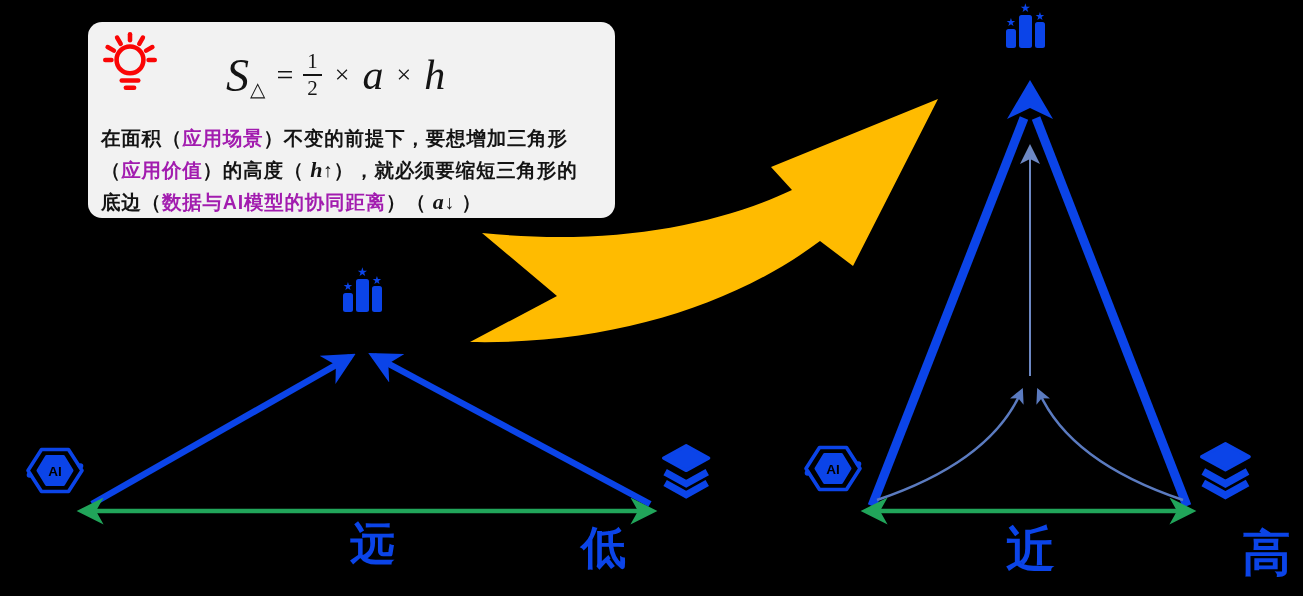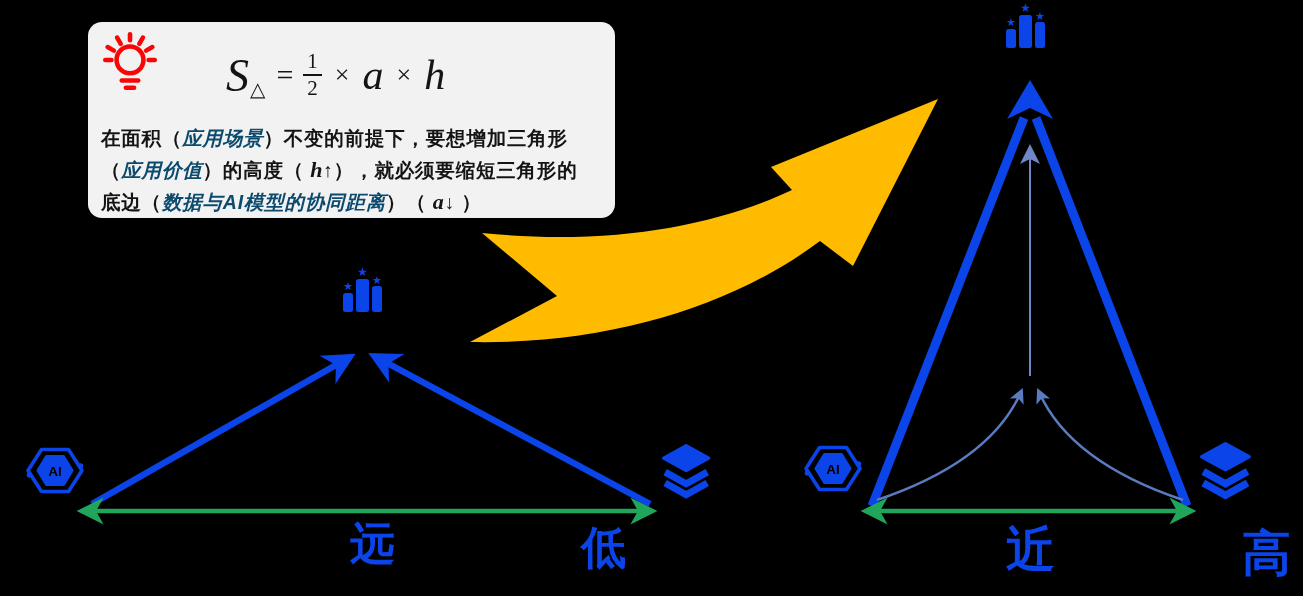--- a/index.html
+++ b/index.html
@@ -17,21 +17,21 @@
   .f-sub{font-size:20px;position:relative;top:14px;margin-left:1px;margin-right:9px;}
   .f-eq{font-size:30px;margin:0 10px 0 2px;}
   .frac{display:inline-flex;flex-direction:column;align-items:center;font-size:21px;line-height:1.1;
         vertical-align:middle;}
   .frac .den{border-top:2px solid #141414;padding:1px 4px 0 4px;}
   .frac .num{padding:0 4px;}
   .f-times{font-size:26px;margin:0 13px;}
   .f-var{font-style:italic;font-size:42px;}
   .expl{position:absolute;left:13px;top:100px;width:492px;font-size:19.5px;line-height:32px;
         letter-spacing:0.8px;font-weight:600;color:#141414;}
-  .hl{color:#0c4a6e;font-style:italic;}
+  .hl{color:#a21caf;}
   .mvar{font-family:"Liberation Serif",serif;font-style:italic;font-size:22px;font-weight:600;}
   .udarrow{font-weight:700;}
 
   
   .biglabel{position:absolute;color:#0b44e8;font-weight:700;line-height:1;}
   .lbl-far {left:350px;top:521px;font-size:45px;}
   .lbl-low {left:581px;top:525px;font-size:45px;}
   .lbl-near{left:1006px;top:525px;font-size:49px;}
   .lbl-high{left:1242px;top:529px;font-size:49px;}
 </style>

